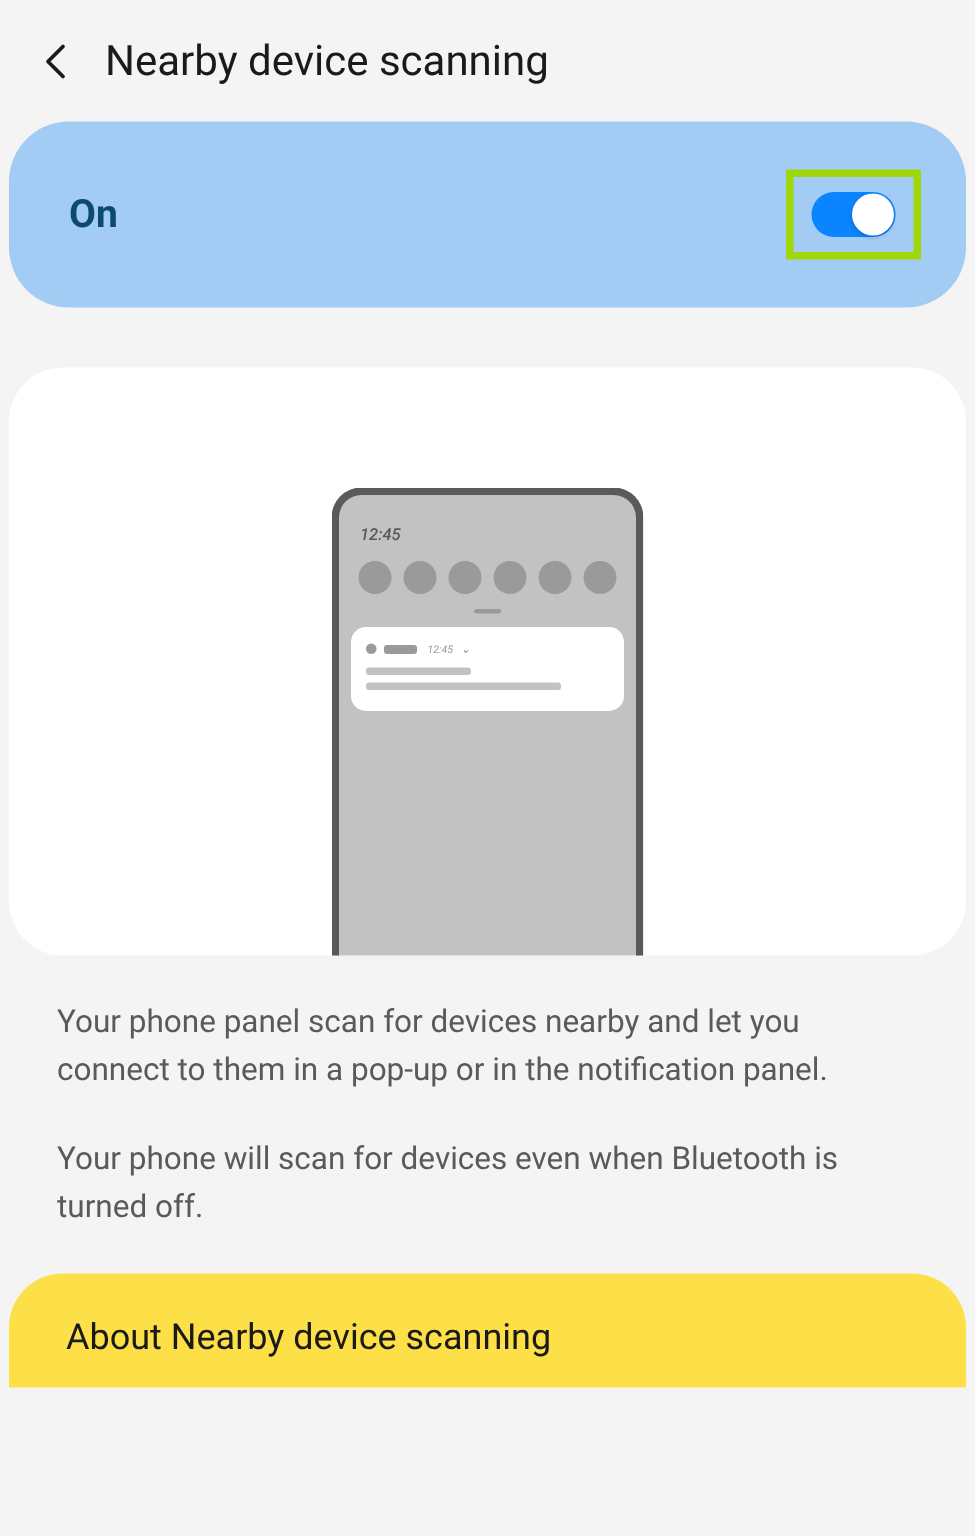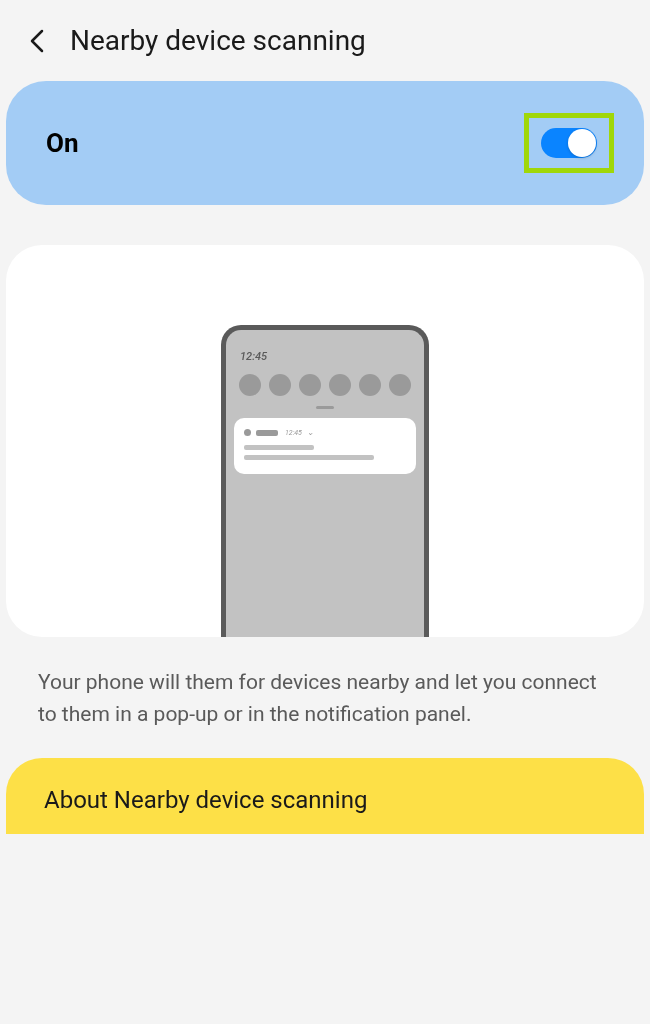--- a/index.html
+++ b/index.html
@@ -34,21 +34,21 @@
       background: #a3ccf5;
       border-radius: 40px;
       padding: 32px 30px 32px 40px;
       display: flex;
       align-items: center;
       justify-content: space-between;
     }
     .toggle-label {
       font-size: 26px;
       font-weight: 700;
-      color: #000000;
+      color: #0c4a6e;
     }
     .toggle-highlight {
       border: 5px solid #a0d708;
       padding: 10px 12px;
       display: flex;
       align-items: center;
     }
     .toggle-switch {
       width: 56px;
       height: 30px;
@@ -229,18 +229,19 @@
         <div class="notif-time">12:45</div>
         <div class="notif-chevron">⌄</div>
       </div>
       <div class="notif-line1"></div>
       <div class="notif-line2"></div>
     </div>
   </div>
 </div>
 
 <div class="description">
-  <p>Your phone will them for devices nearby and let you connect to them in a pop-up or in the notification panel.</p>
+  <p>Your phone panel scan for devices nearby and let you connect to them in a pop-up or in the notification panel.</p>
+  <p>Your phone will scan for devices even when Bluetooth is turned off.</p>
 </div>
 
 <div class="about-card">
   <div class="about-label">About Nearby device scanning</div>
 </div>
 
 </body></html>

